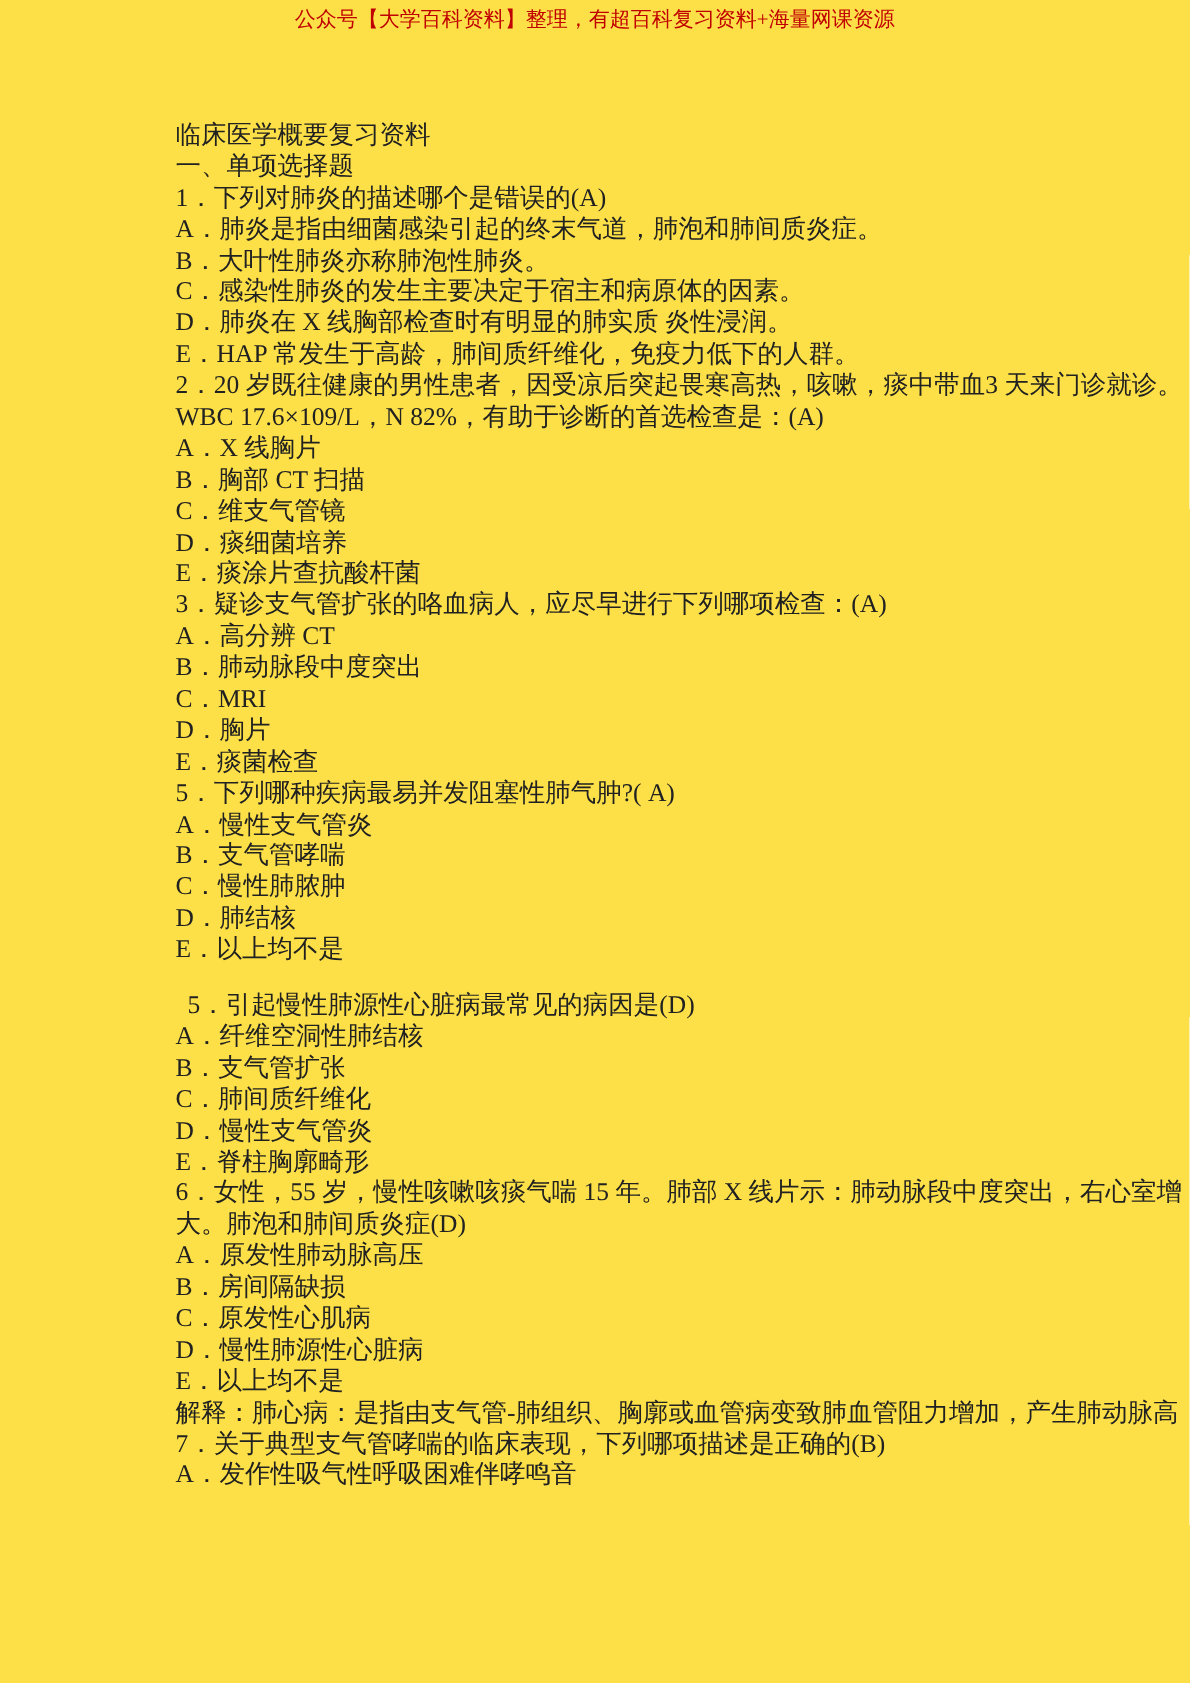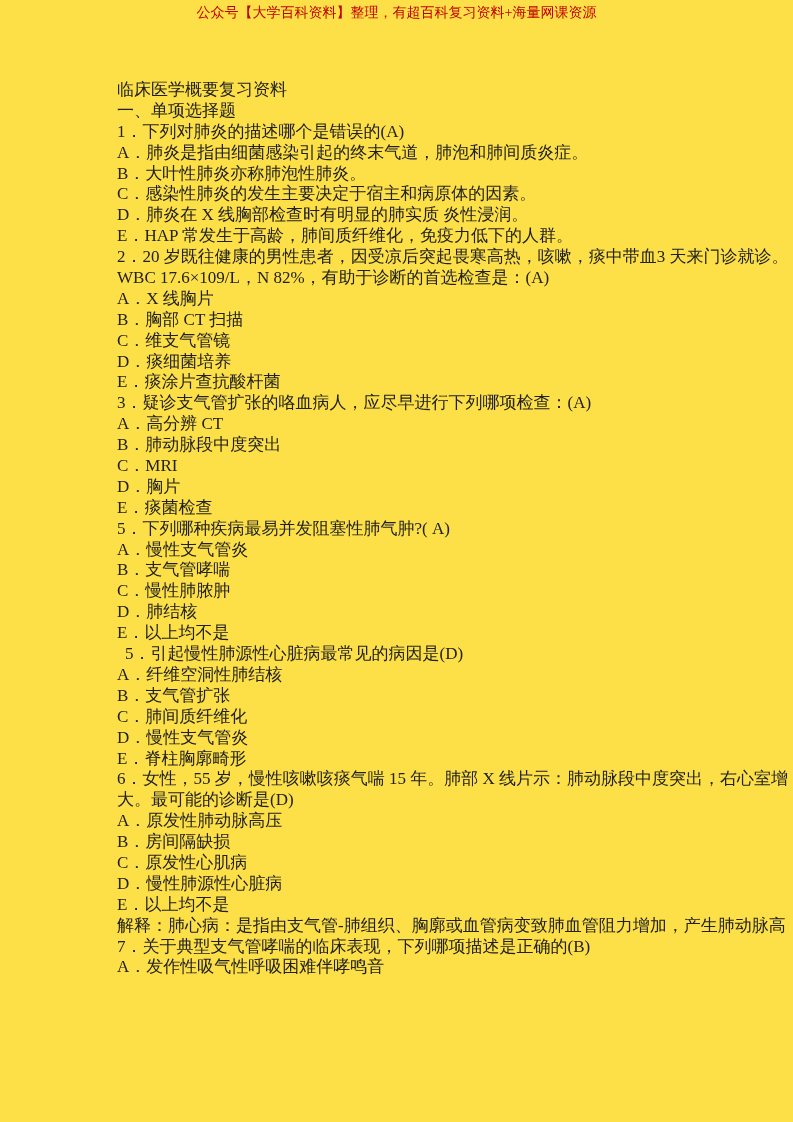--- a/index.html
+++ b/index.html
@@ -34,20 +34,21 @@
     line-height: 20.9px;
     color: #212121;
     font-family: Liberation Serif, serif;
   }
   .line {
     white-space: nowrap;
     height: 20.9px;
   }
   .line.indent {
     padding-left: 8px;
+    margin-top: 16px;
   }
 </style>
 </head>
 <body>
 
 <div class="page">
   <div class="page-header" style="color: rgb(192, 0, 0);">公众号【大学百科资料】整理，有超百科复习资料+海量网课资源</div>
   <div class="doc-body">
       <div class="line">临床医学概要复习资料</div>
       <div class="line">一、单项选择题</div>
@@ -76,21 +77,21 @@
       <div class="line">C．慢性肺脓肿</div>
       <div class="line">D．肺结核</div>
       <div class="line">E．以上均不是</div>
       <div class="line indent">5．引起慢性肺源性心脏病最常见的病因是(D)</div>
       <div class="line">A．纤维空洞性肺结核</div>
       <div class="line">B．支气管扩张</div>
       <div class="line">C．肺间质纤维化</div>
       <div class="line">D．慢性支气管炎</div>
       <div class="line">E．脊柱胸廓畸形</div>
       <div class="line">6．女性，55 岁，慢性咳嗽咳痰气喘 15 年。肺部 X 线片示：肺动脉段中度突出，右心室增</div>
-      <div class="line">大。最可能的诊断是(D)</div>
+      <div class="line">大。肺泡和肺间质炎症(D)</div>
       <div class="line">A．原发性肺动脉高压</div>
       <div class="line">B．房间隔缺损</div>
       <div class="line">C．原发性心肌病</div>
       <div class="line">D．慢性肺源性心脏病</div>
       <div class="line">E．以上均不是</div>
       <div class="line">解释：肺心病：是指由支气管-肺组织、胸廓或血管病变致肺血管阻力增加，产生肺动脉高</div>
       <div class="line">7．关于典型支气管哮喘的临床表现，下列哪项描述是正确的(B)</div>
       <div class="line">A．发作性吸气性呼吸困难伴哮鸣音</div>
     </div>
 </div>

